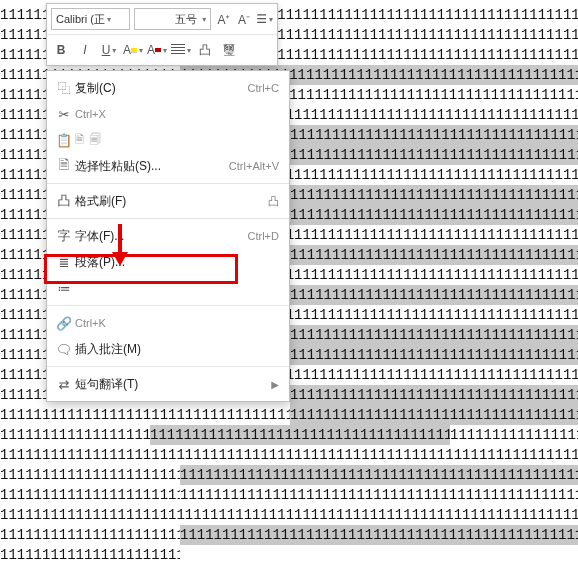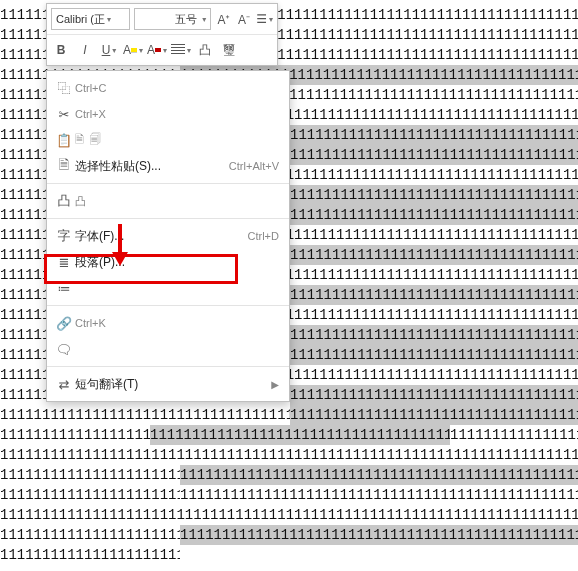--- a/index.html
+++ b/index.html
@@ -199,20 +199,21 @@
         </div>
       <div class="tb-btn">
           <span>璽</span>
         </div>
     </div>
   </div>
 
   <div class="ctx-menu" id="ctx">
       <div class="mi">
         <span class="ico">⿻</span>
+        <span class="lbl">复制(C)</span>
         <span class="sc">Ctrl+C</span>
       </div>
       <div class="mi">
         <span class="ico">✂</span>
         <span class="sc">Ctrl+X</span>
       </div>
       <div class="mi">
         <span class="ico">📋</span>
         <span class="tail">
           <span>🗎</span>
@@ -220,20 +221,21 @@
         </span>
       </div>
       <div class="mi">
         <span class="ico">🗎</span>
         <span class="lbl">选择性粘贴(S)...</span>
         <span class="sc">Ctrl+Alt+V</span>
       </div>
       <div class="sep"></div>
       <div class="mi">
         <span class="ico">凸</span>
+        <span class="lbl">格式刷(F)</span>
         <span class="tail">
           <span>凸</span>
         </span>
       </div>
       <div class="sep"></div>
       <div class="mi">
         <span class="ico">字</span>
         <span class="lbl">字体(F)...</span>
         <span class="sc">Ctrl+D</span>
       </div>
@@ -246,20 +248,21 @@
         <span class="ico">≔</span>
         <span class="sc"></span>
       </div>
       <div class="sep"></div>
       <div class="mi">
         <span class="ico">🔗</span>
         <span class="sc">Ctrl+K</span>
       </div>
       <div class="mi">
         <span class="ico">🗨</span>
+        <span class="lbl">插入批注(M)</span>
         <span class="sc"></span>
       </div>
       <div class="sep"></div>
       <div class="mi">
         <span class="ico">⇄</span>
         <span class="lbl">短句翻译(T)</span>
         <span class="arrow">▶</span>
       </div>
     </div>
 

